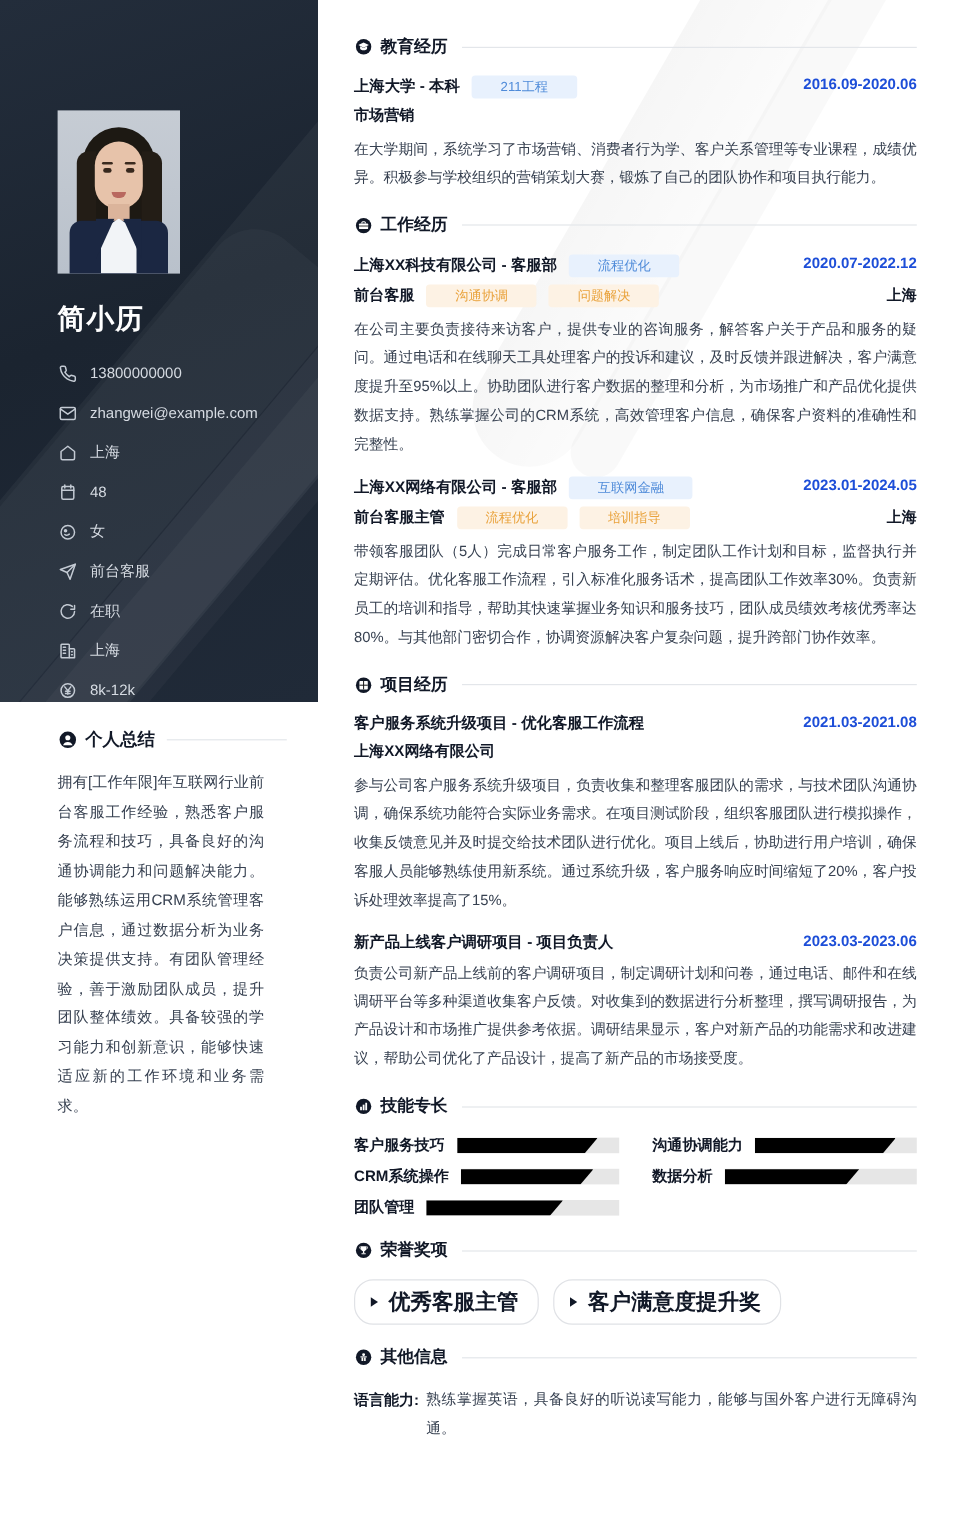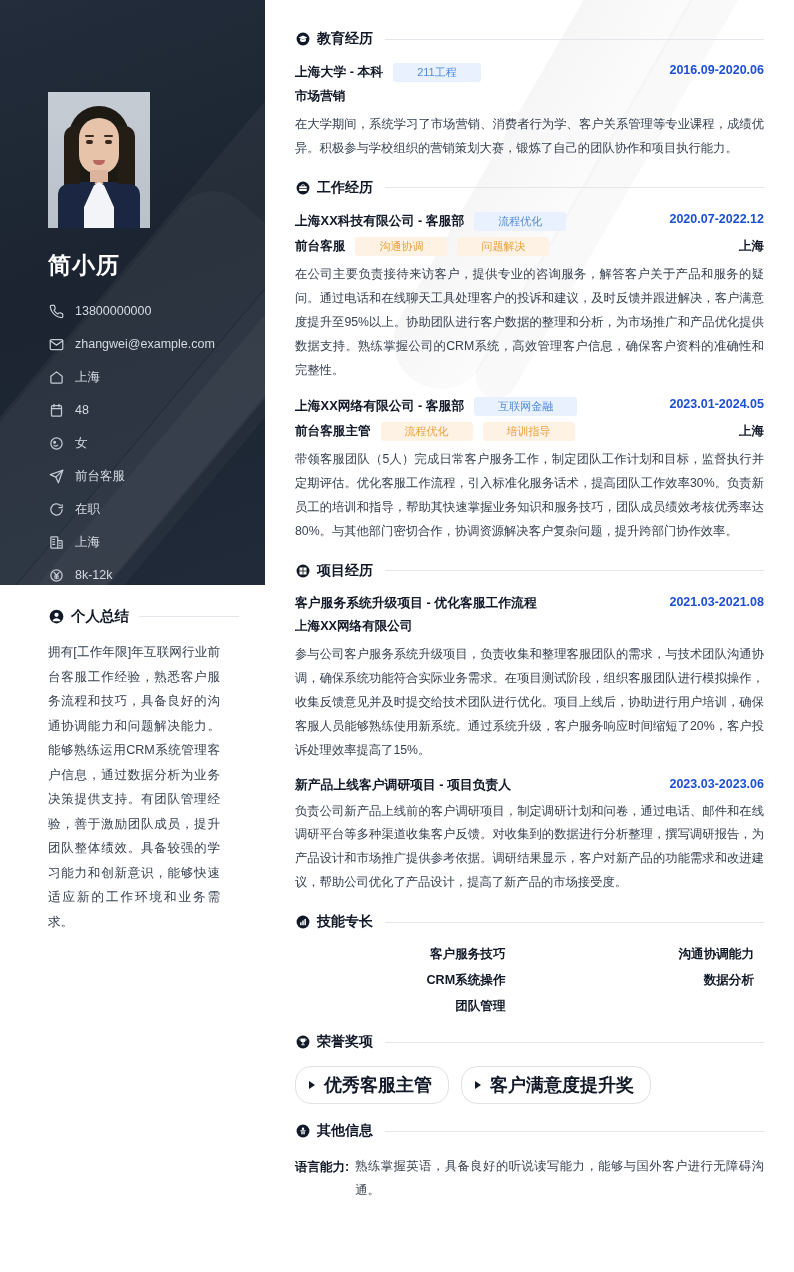--- a/index.html
+++ b/index.html
@@ -239,21 +239,21 @@
   }
 
   
   .skill-grid {
     display: grid;
     grid-template-columns: 1fr 1fr;
     column-gap: 28px;
     row-gap: 9px;
     margin-bottom: 4px;
   }
-  .skill-row { display: flex; align-items: flex-end; flex-direction: column; }
+  .skill-row { display: flex; align-items: center; }
   .skill-name {
     font-size: 12.6px; font-weight: 700; color: #111827;
     white-space: nowrap; margin-right: 10px;
   }
   .bar {
     flex: 1;
     height: 13px;
     background: #e6e6e6;
     position: relative;
     overflow: hidden;

